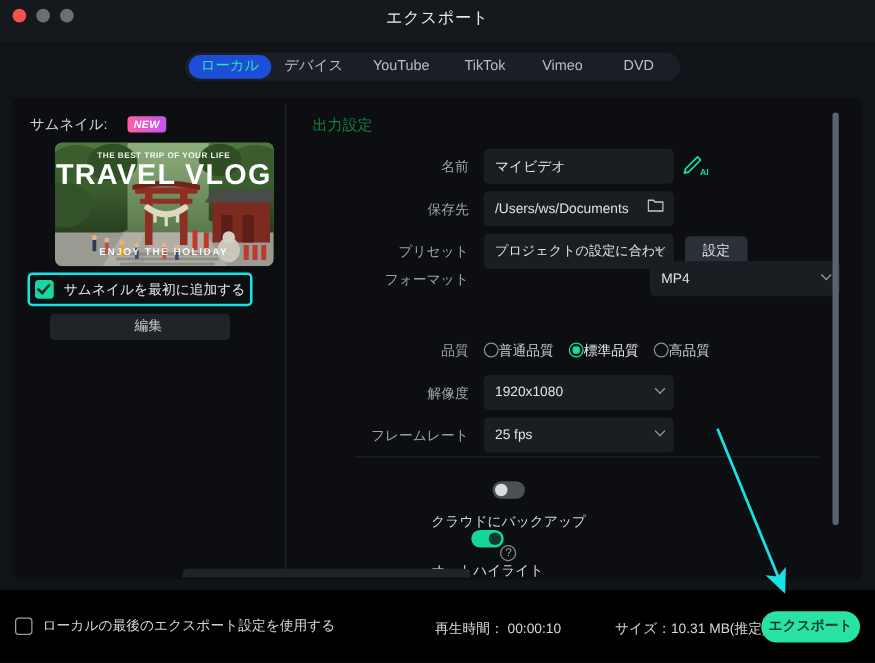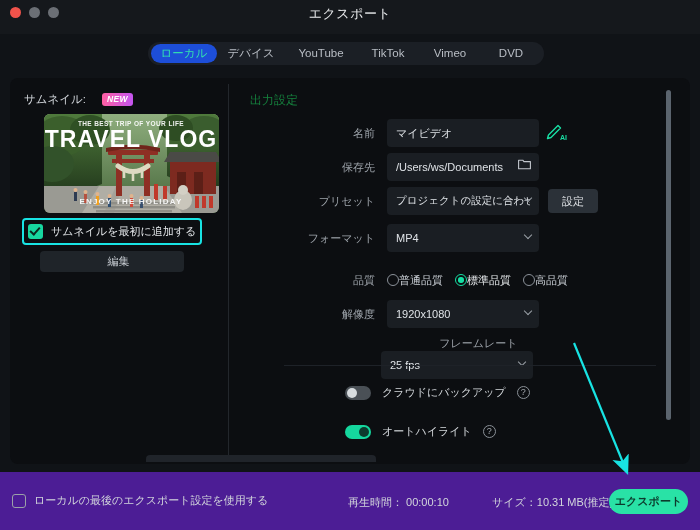--- a/index.html
+++ b/index.html
@@ -144,21 +144,21 @@
   .radio.on .rdot { border-color:#15e0a4; }
   .radio.on .rdot::after {
     content:""; position:absolute; left:2.3px; top:2.3px;
     width:5.4px; height:5.4px; border-radius:50%; background:#15e0a4;
   }
   .radio.on span { color:#e6e9ec; }
 
   .hsep { position:absolute; left:42px; top:287px; width:372px; height:1px; background:#1e2228; }
 
   
-  .tog-row { position:absolute; display:flex; align-items:center; gap:11px; }
+  .tog-row { position:absolute; display:flex; align-items:center; gap:11px;flex-direction:column; }
   .switch { width:26px; height:14px; border-radius:7px; background:#4a5056; position:relative; flex:none; cursor:pointer; }
   .switch::after {
     content:""; position:absolute; top:2px; left:2px;
     width:10px; height:10px; border-radius:50%; background:#d8dcdf;
   }
   .switch.on { background:#15d79e; }
   .switch.on::after { left:14px; background:#0d3b2e; }
   .tog-label { font-size:11px; color:#d5d9dd; white-space:nowrap; }
   .qmark {
     width:13px; height:13px; border-radius:50%; border:1px solid #8a9097;
@@ -172,21 +172,21 @@
 
   
   .scrollbar {
     position:absolute; left:666px; top:90px; width:5px; height:330px;
     background:#5b646e; border-radius:3px;
   }
 
   
   .bottom {
     position:absolute; left:0; top:472px; width:700px; height:58px;
-    background:#4c1d95;
+    background:#000000;
   }
   .bcheck { position:absolute; left:12px; top:21px; display:flex; align-items:center; gap:8px; cursor:pointer; }
   .bcheck-box { width:14px; height:14px; border:1.4px solid #9ba1a8; border-radius:3px; }
   .bcheck-label { font-size:11px; color:#d3d7dc; white-space:nowrap; }
   .dur { position:absolute; left:348px; top:23px; font-size:11px; color:#d3d7dc; white-space:nowrap; }
   .size { position:absolute; left:492px; top:23px; font-size:11px; color:#d3d7dc; white-space:nowrap; }
   .export-btn {
     position:absolute; left:609px; top:17px; width:79px; height:25px;
     background:#29e2a6; border-radius:13px;
     font-size:11px; color:#0c3a2c; text-align:center; line-height:25px;
@@ -345,21 +345,21 @@
 
       <div class="row" style="top:111px;">
         <div class="rlabel">プリセット</div>
         <div class="field w150">
           <span style="font-size:10.5px;overflow:hidden;white-space:nowrap;width:134px;">プロジェクトの設定に合わせる</span>
           <span class="caret"></span>
         </div>
         <div class="set-btn">設定</div>
       </div>
 
-      <div class="row" style="top:148px;">
+      <div class="row" style="top:133px;justify-content:space-between;">
         <div class="rlabel">フォーマット</div>
         <div class="field w150">
           <span>MP4</span>
           <span class="caret"></span>
         </div>
       </div>
 
       <div class="row" style="top:190px;">
         <div class="rlabel">品質</div>
         <div class="radios">
@@ -379,21 +379,21 @@
       </div>
 
       <div class="row" style="top:224px;">
         <div class="rlabel">解像度</div>
         <div class="field w150">
           <span>1920x1080</span>
           <span class="caret"></span>
         </div>
       </div>
 
-      <div class="row" style="top:258px;flex-direction:column;">
+      <div class="row" style="top:258px;">
         <div class="rlabel">フレームレート</div>
         <div class="field w150">
           <span>25 fps</span>
           <span class="caret"></span>
         </div>
       </div>
 
       <div class="hsep"></div>
 
       <div class="tog-row" style="left:103px; top:307px;">

